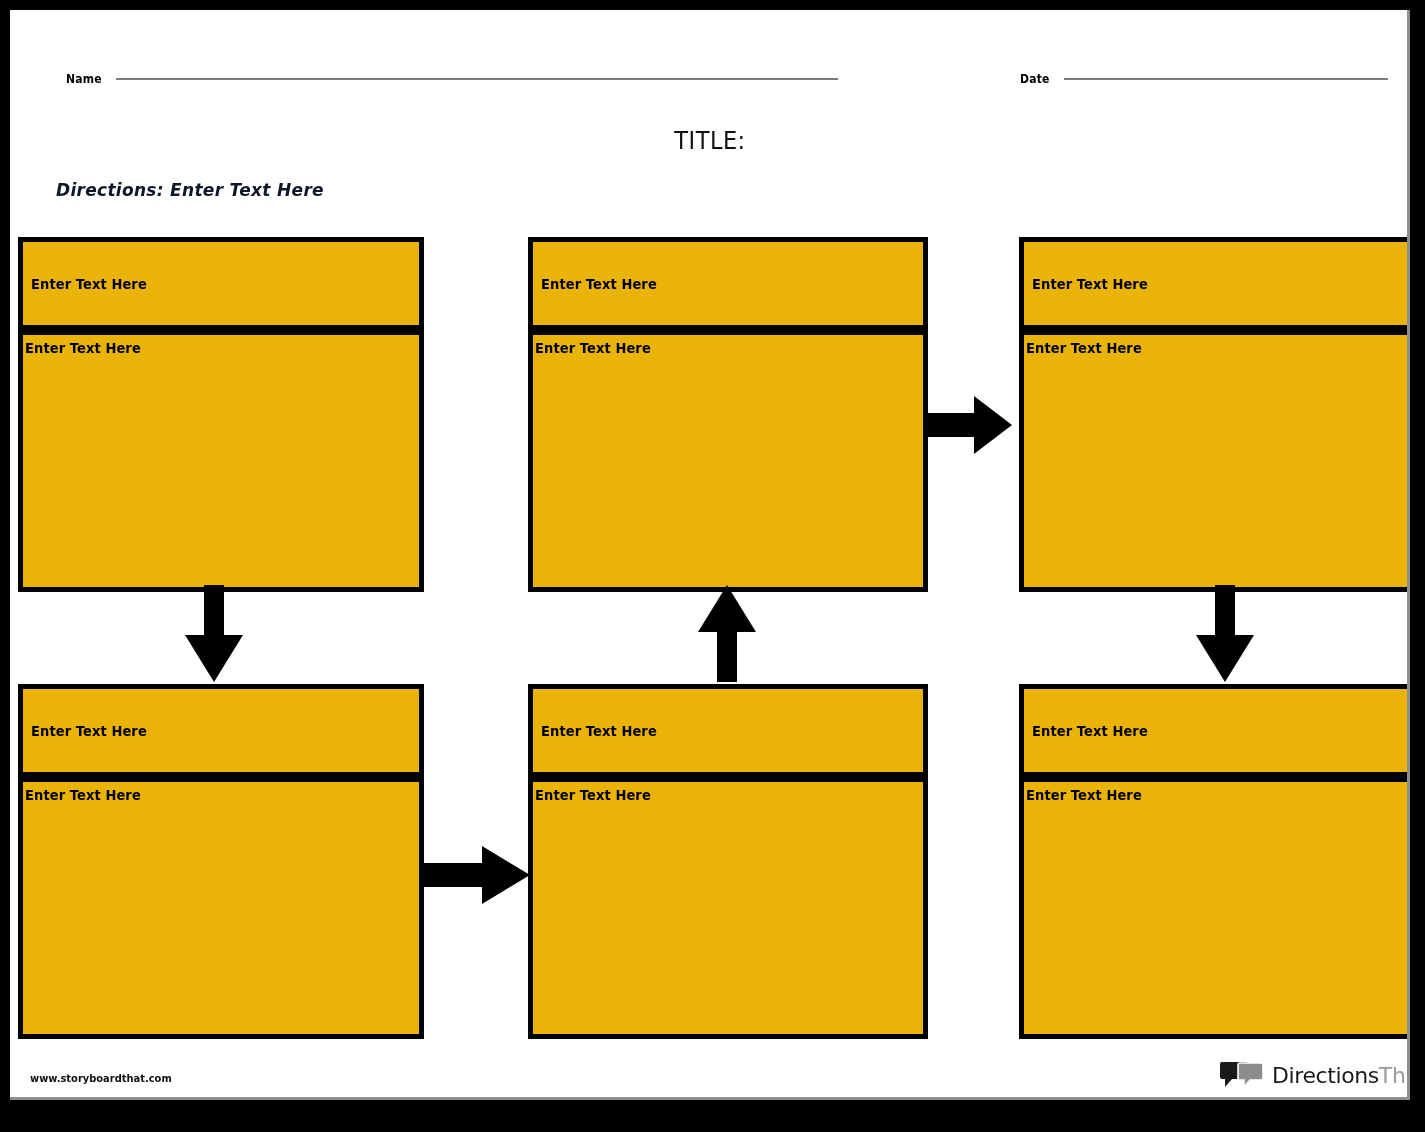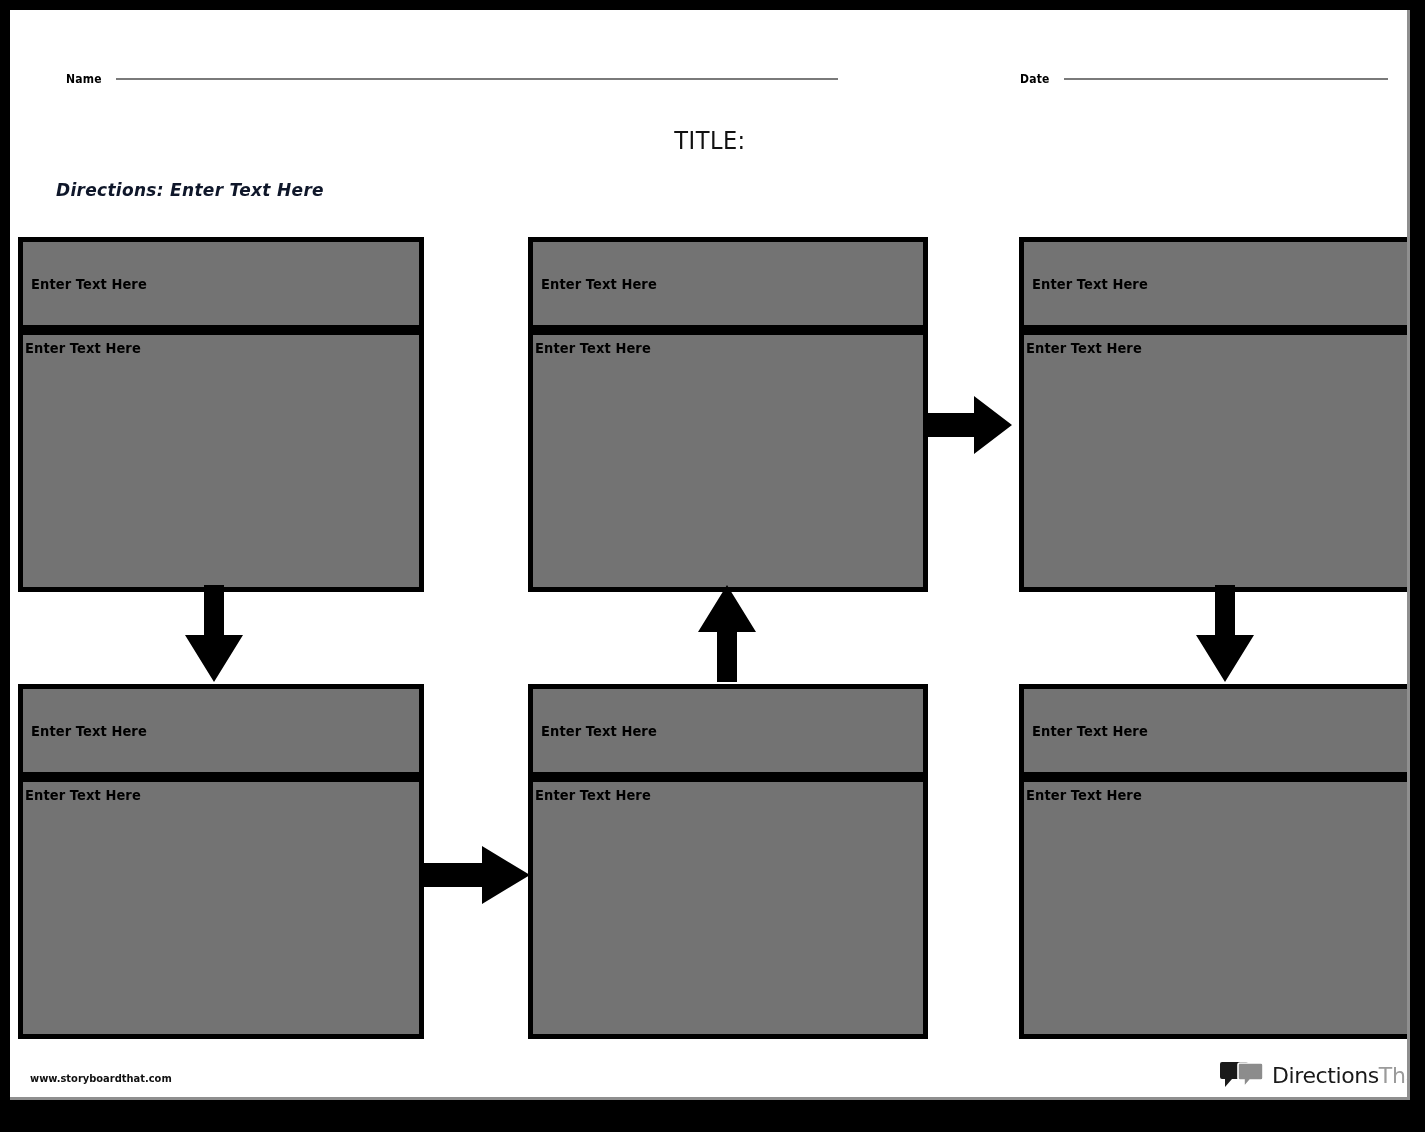--- a/index.html
+++ b/index.html
@@ -87,21 +87,21 @@
     color: #0f172a;
     letter-spacing: 0.3px;
   }
 
   
   .cellgroup { position: absolute; }
 
   .cell-head,
   .cell-body {
     border: 5px solid #000000;
-    background: #737373;
+    background: #eab308;
     position: relative;
   }
   .cell-head {
     display: flex;
     align-items: center;
   }
   .cell-body {
     border-top-width: 5px;
   }
 

